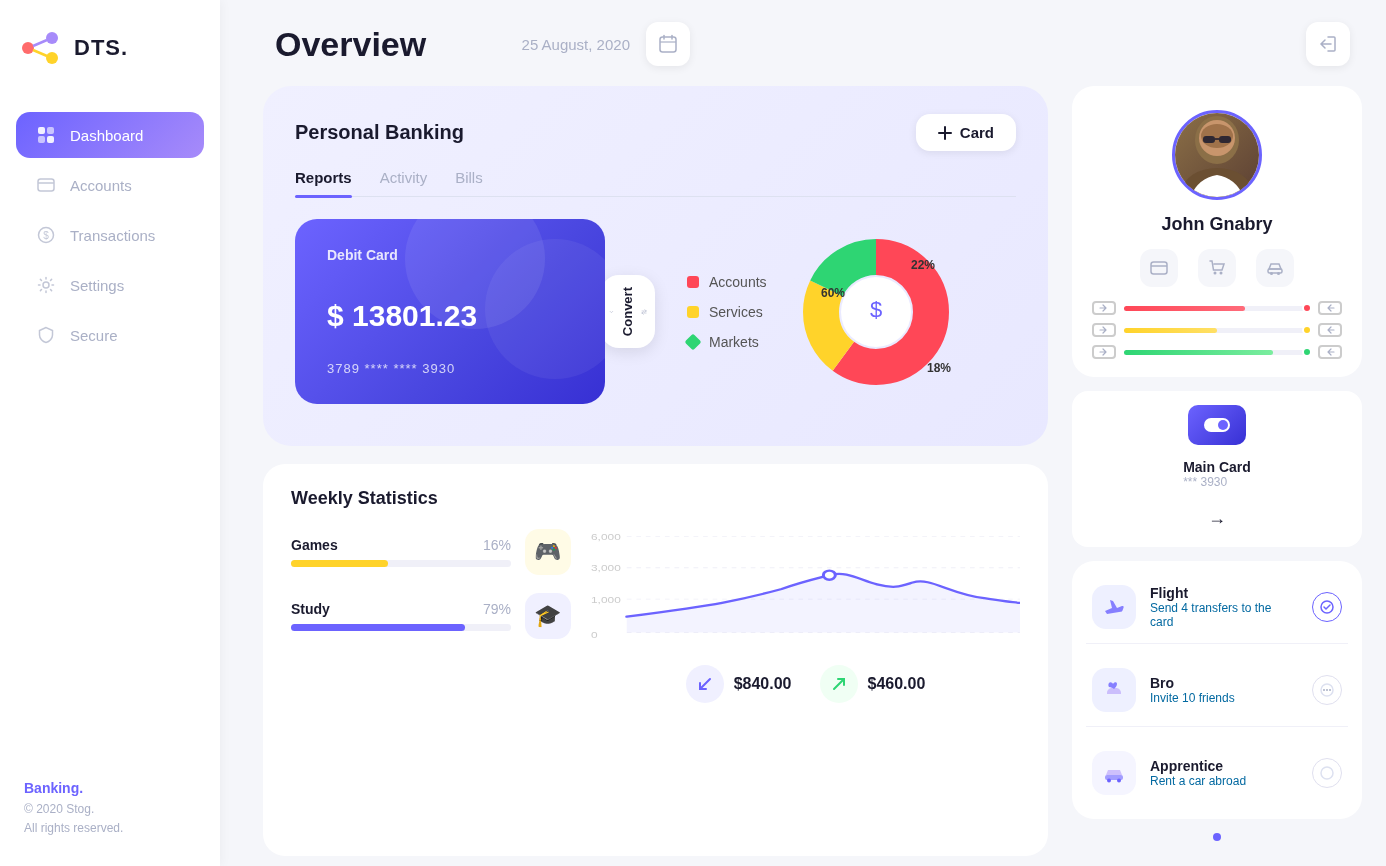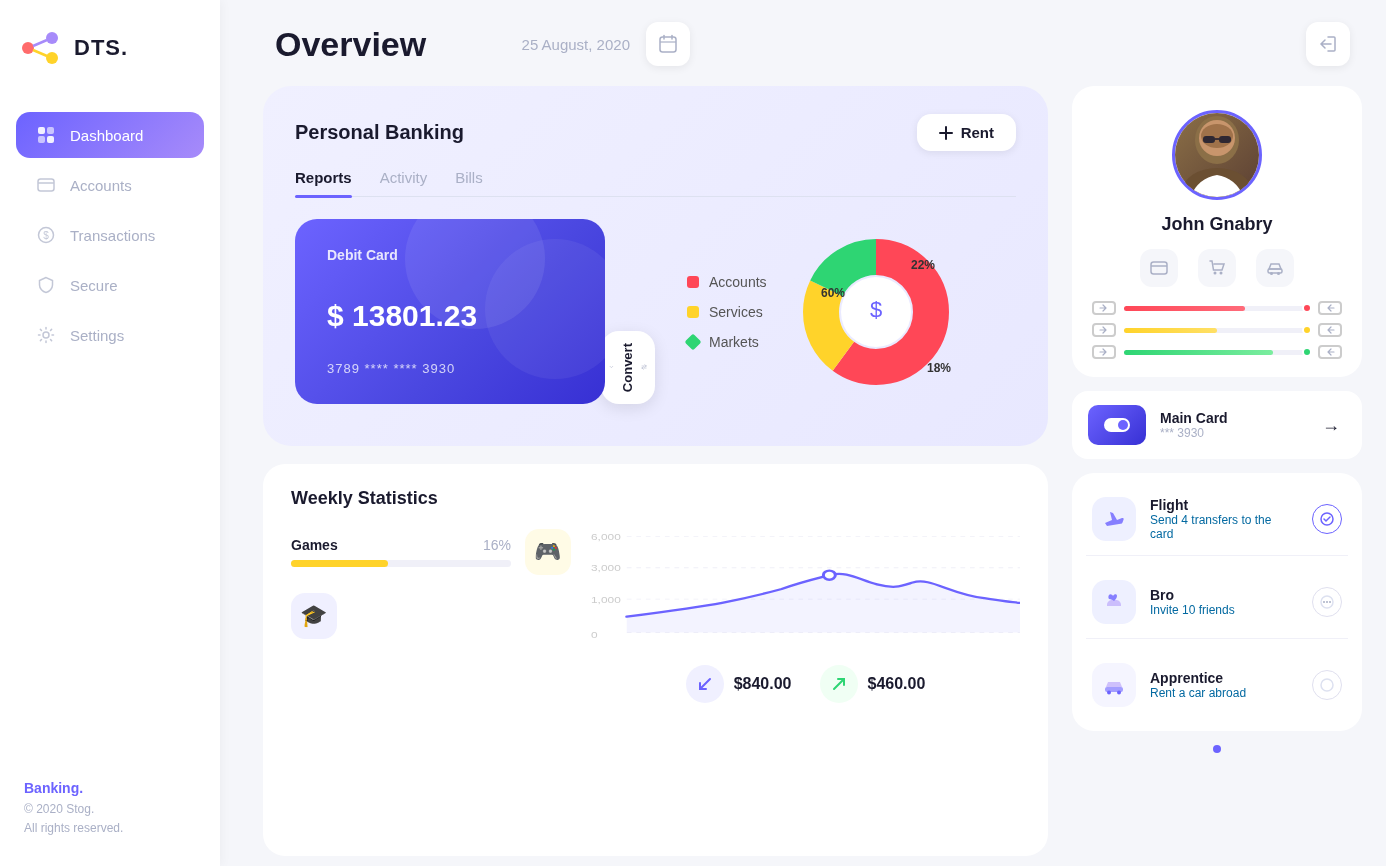--- a/index.html
+++ b/index.html
@@ -103,21 +103,21 @@
       color: #1a1a2e; font-weight: 700;
     }
     .pb-tab.active::after {
       content: '';
       position: absolute; bottom: -2px; left: 0; right: 0;
       height: 3px; background: #6c63ff; border-radius: 2px;
     }
     .pb-body { display: flex; align-items: center; gap: 32px; }
 
     
-    .debit-card-wrap { display: flex; align-items: flex-end; gap: 0; position: relative; }
+    .debit-card-wrap { display: flex; align-items: center; gap: 0; position: relative; }
     .debit-card {
       background: linear-gradient(135deg, #6c63ff 0%, #4a47e0 60%, #3730d4 100%);
       border-radius: 22px; padding: 28px 32px; width: 310px; min-height: 185px;
       position: relative; overflow: hidden; color: #fff;
       display: flex; flex-direction: column; justify-content: space-between;
     }
     .debit-card::before {
       content: '';
       position: absolute; top: -30px; right: 60px;
       width: 140px; height: 140px;
@@ -211,21 +211,21 @@
     .progress-bars { width: 100%; display: flex; flex-direction: column; gap: 8px; }
     .progress-bar-row { display: flex; align-items: center; gap: 8px; }
     .progress-track { flex: 1; height: 5px; border-radius: 4px; background: #f0f0f8; position: relative; overflow: visible; }
     .progress-fill { height: 5px; border-radius: 4px; }
     .progress-dot { width: 10px; height: 10px; border-radius: 50%; border: 2px solid #fff; position: absolute; right: -2px; top: -2.5px; }
     .progress-lozenge { width: 24px; height: 14px; border: 2px solid #ccc; border-radius: 4px; display: flex; align-items: center; justify-content: center; font-size: 8px; color: #aaa; flex-shrink: 0; }
 
     
     .main-card-row {
       background: #fff; border-radius: 16px; padding: 14px 16px;
-      display: flex; align-items: center; gap: 14px; margin-bottom: 14px;
+      display: flex; align-items: center; gap: 14px; margin-bottom: 14px; flex-direction: column;
     }
     .mini-card {
       width: 58px; height: 40px; border-radius: 10px;
       background: linear-gradient(135deg, #6c63ff, #3730d4);
       display: flex; align-items: center; justify-content: center;
       flex-shrink: 0;
     }
     .mini-card-toggle {
       width: 26px; height: 14px; background: #fff; border-radius: 8px;
       position: relative; display: flex; align-items: center;
@@ -309,33 +309,33 @@
         <svg width="18" height="18" viewBox="0 0 18 18" fill="none">
           <circle cx="9" cy="9" r="7.5" stroke="#aab0c6" stroke-width="1.5" fill="none"></circle>
           <text x="9" y="13" text-anchor="middle" font-size="10" fill="#aab0c6">$</text>
         </svg>
       </div>
       <span>Transactions</span>
     </div>
     <div class="nav-item">
       <div class="nav-icon">
         <svg width="18" height="18" viewBox="0 0 18 18" fill="none">
-          <path d="M9 1.5L2.5 4.5V9C2.5 12.5 5.5 15.7 9 16.5C12.5 15.7 15.5 12.5 15.5 9V4.5L9 1.5Z" stroke="#aab0c6" stroke-width="1.5" fill="none"></path>
+          <circle cx="9" cy="9" r="3" stroke="#aab0c6" stroke-width="1.5" fill="none"></circle>
+          <path d="M9 1.5V3M9 15V16.5M16.5 9H15M3 9H1.5M14.6 3.4L13.5 4.5M4.5 13.5L3.4 14.6M14.6 14.6L13.5 13.5M4.5 4.5L3.4 3.4" stroke="#aab0c6" stroke-width="1.5" stroke-linecap="round"></path>
         </svg>
       </div>
-      <span>Secure</span>
+      <span>Settings</span>
     </div>
     <div class="nav-item">
       <div class="nav-icon">
         <svg width="18" height="18" viewBox="0 0 18 18" fill="none">
-          <circle cx="9" cy="9" r="3" stroke="#aab0c6" stroke-width="1.5" fill="none"></circle>
-          <path d="M9 1.5V3M9 15V16.5M16.5 9H15M3 9H1.5M14.6 3.4L13.5 4.5M4.5 13.5L3.4 14.6M14.6 14.6L13.5 13.5M4.5 4.5L3.4 3.4" stroke="#aab0c6" stroke-width="1.5" stroke-linecap="round"></path>
+          <path d="M9 1.5L2.5 4.5V9C2.5 12.5 5.5 15.7 9 16.5C12.5 15.7 15.5 12.5 15.5 9V4.5L9 1.5Z" stroke="#aab0c6" stroke-width="1.5" fill="none"></path>
         </svg>
       </div>
-      <span>Settings</span>
+      <span>Secure</span>
     </div>
   </div>
   <div class="sidebar-footer">
     <div class="brand">Banking.</div>
     <div>© 2020 Stog.</div>
     <div>All rights reserved.</div>
   </div>
 </div>
 
 <div class="main">
@@ -366,21 +366,21 @@
     <div class="banking-section">
 
       <div class="personal-banking-card">
         <div class="pb-header">
           <span class="pb-title">Personal Banking</span>
           <button class="add-card-btn">
             <svg width="14" height="14" viewBox="0 0 14 14">
                 <line x1="7" y1="1" x2="7" y2="13" stroke="#1a1a2e" stroke-width="2" stroke-linecap="round"></line>
                 <line x1="1" y1="7" x2="13" y2="7" stroke="#1a1a2e" stroke-width="2" stroke-linecap="round"></line>
               </svg>
-            <span>Rent</span>
+            <span>Card</span>
           </button>
         </div>
         <div class="pb-tabs">
           <div class="pb-tab active">Reports</div>
           <div class="pb-tab">Activity</div>
           <div class="pb-tab">Bills</div>
         </div>
         <div class="pb-body">
           <div class="debit-card-wrap">
             <div class="debit-card">
@@ -448,20 +448,29 @@
                   <span class="ws-bar-pct">16%</span>
                 </div>
                 <div class="ws-bar-track">
                   <div class="ws-bar-fill" style="width:44%; background:#ffd32a;"></div>
                 </div>
               </div>
               <div class="ws-icon-box" style="background:#fffbe6;">🎮</div>
             </div>
 
             <div class="ws-bar-row">
+              <div class="ws-bar-content">
+                <div class="ws-bar-header">
+                  <span class="ws-bar-label">Study</span>
+                  <span class="ws-bar-pct">79%</span>
+                </div>
+                <div class="ws-bar-track">
+                  <div class="ws-bar-fill" style="width:79%; background:#6c63ff;"></div>
+                </div>
+              </div>
               <div class="ws-icon-box" style="background:#f0f0ff;">🎓</div>
             </div>
           </div>
 
           <div class="ws-chart">
             <svg class="line-chart-svg" viewBox="0 0 360 130" preserveAspectRatio="none">
 
               <text x="0" y="12" font-size="10" fill="#ccc">6,000</text>
               <text x="0" y="46" font-size="10" fill="#ccc">3,000</text>
               <text x="0" y="80" font-size="10" fill="#ccc">1,000</text>

